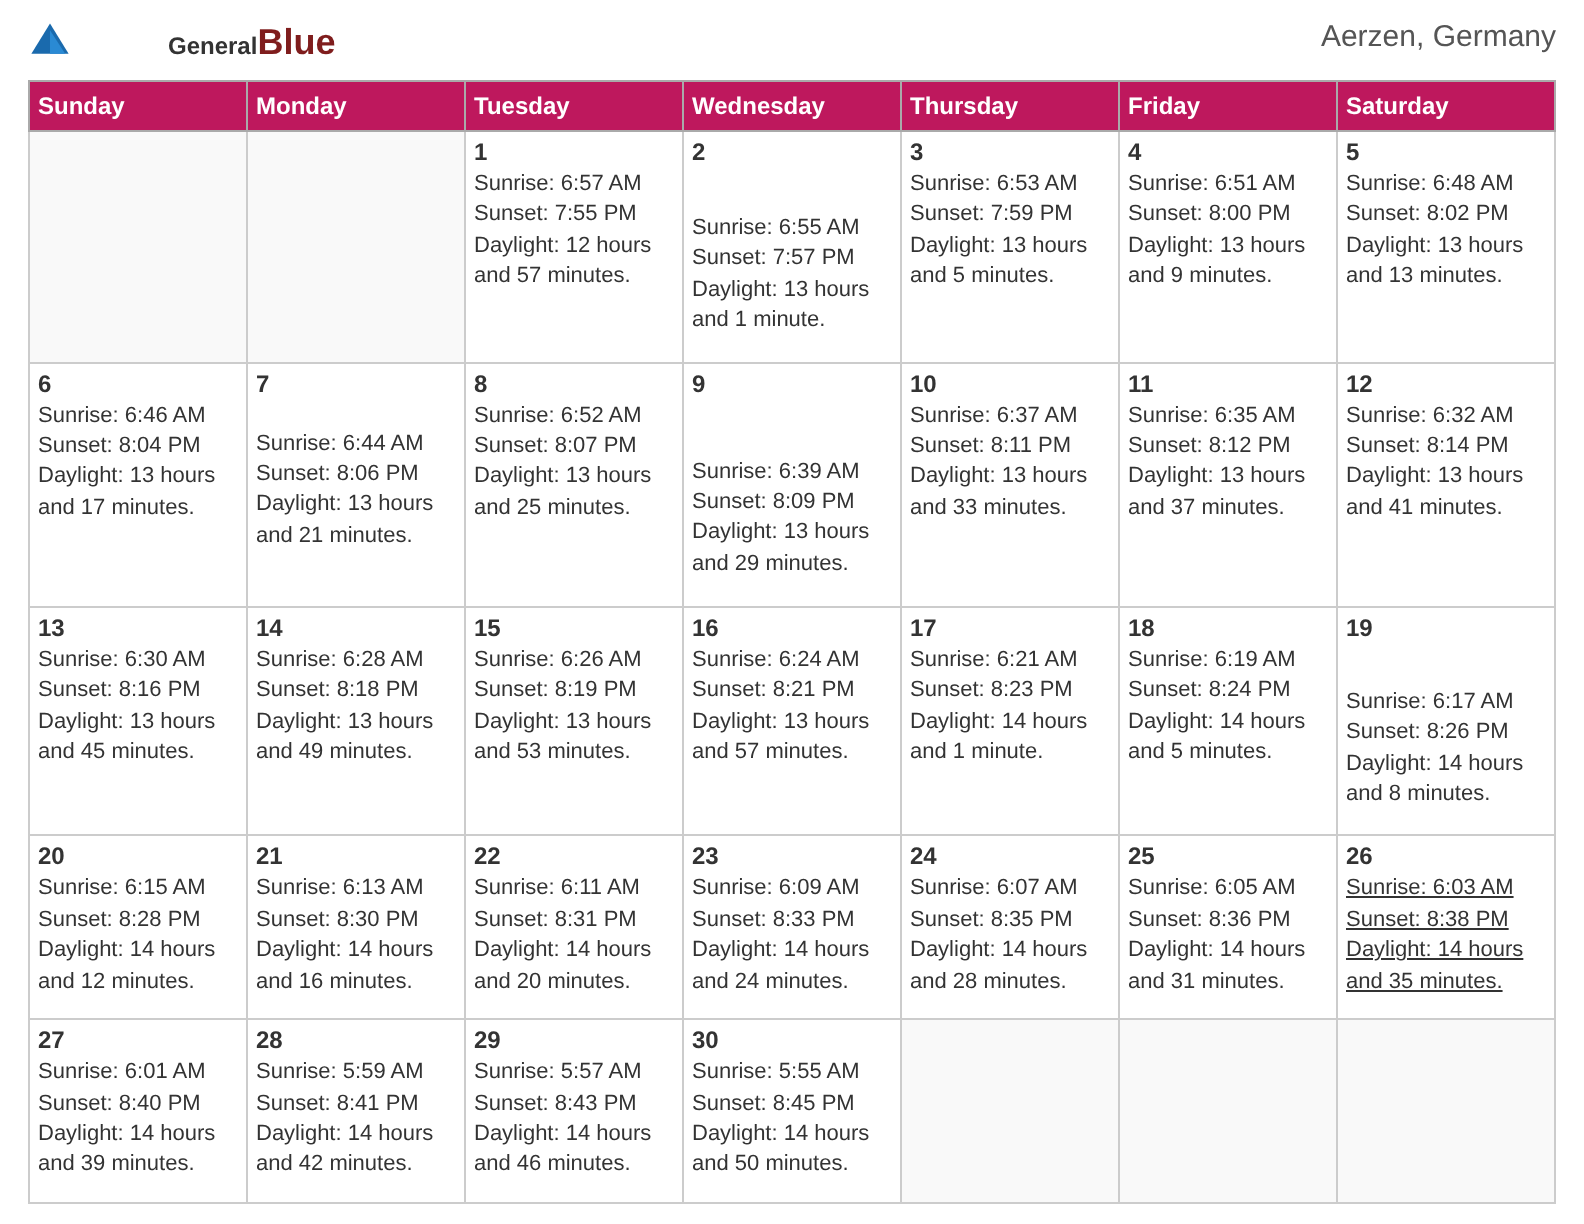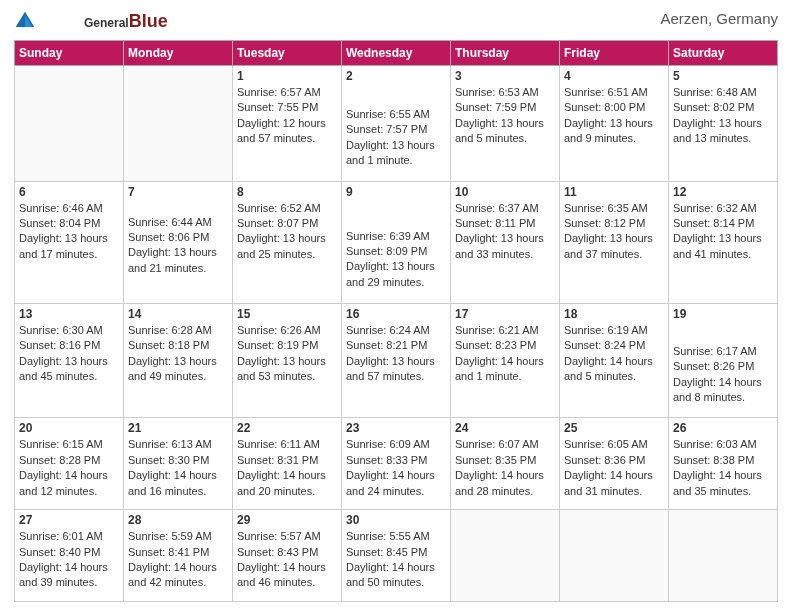--- a/index.html
+++ b/index.html
@@ -272,21 +272,21 @@
 Daylight: 14 hours and 28 minutes.</div>
           </td>
           <td>
             <span class="day-number">25</span>
             <div class="cell-text" style="white-space: pre-line;">Sunrise: 6:05 AM
 Sunset: 8:36 PM
 Daylight: 14 hours and 31 minutes.</div>
           </td>
           <td>
             <span class="day-number">26</span>
-            <div class="cell-text" style="white-space: pre-line;">Sunrise: 6:03 AM
+            <div class="cell-text" style="white-space: pre-line; text-decoration: underline;">Sunrise: 6:03 AM
 Sunset: 8:38 PM
 Daylight: 14 hours and 35 minutes.</div>
           </td>
         </tr>
         <tr>
           <td>
             <span class="day-number">27</span>
             <div class="cell-text" style="white-space: pre-line;">Sunrise: 6:01 AM
 Sunset: 8:40 PM
 Daylight: 14 hours and 39 minutes.</div>

